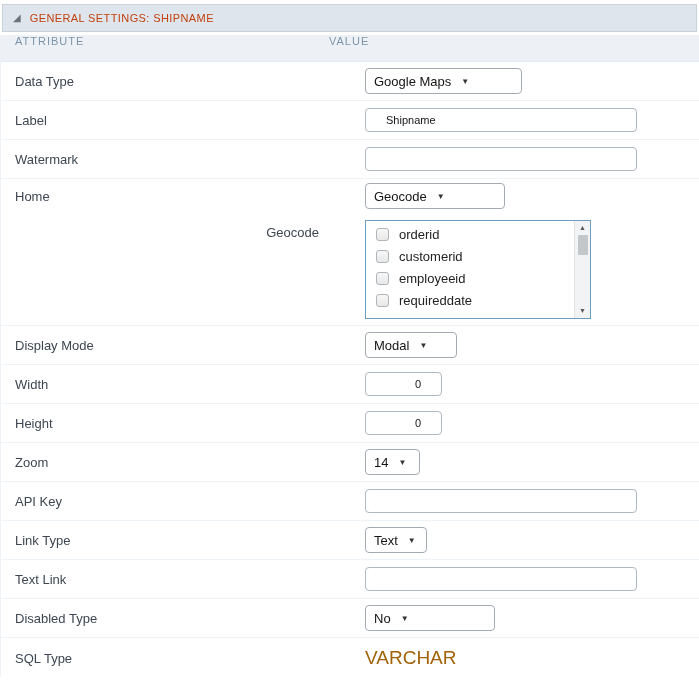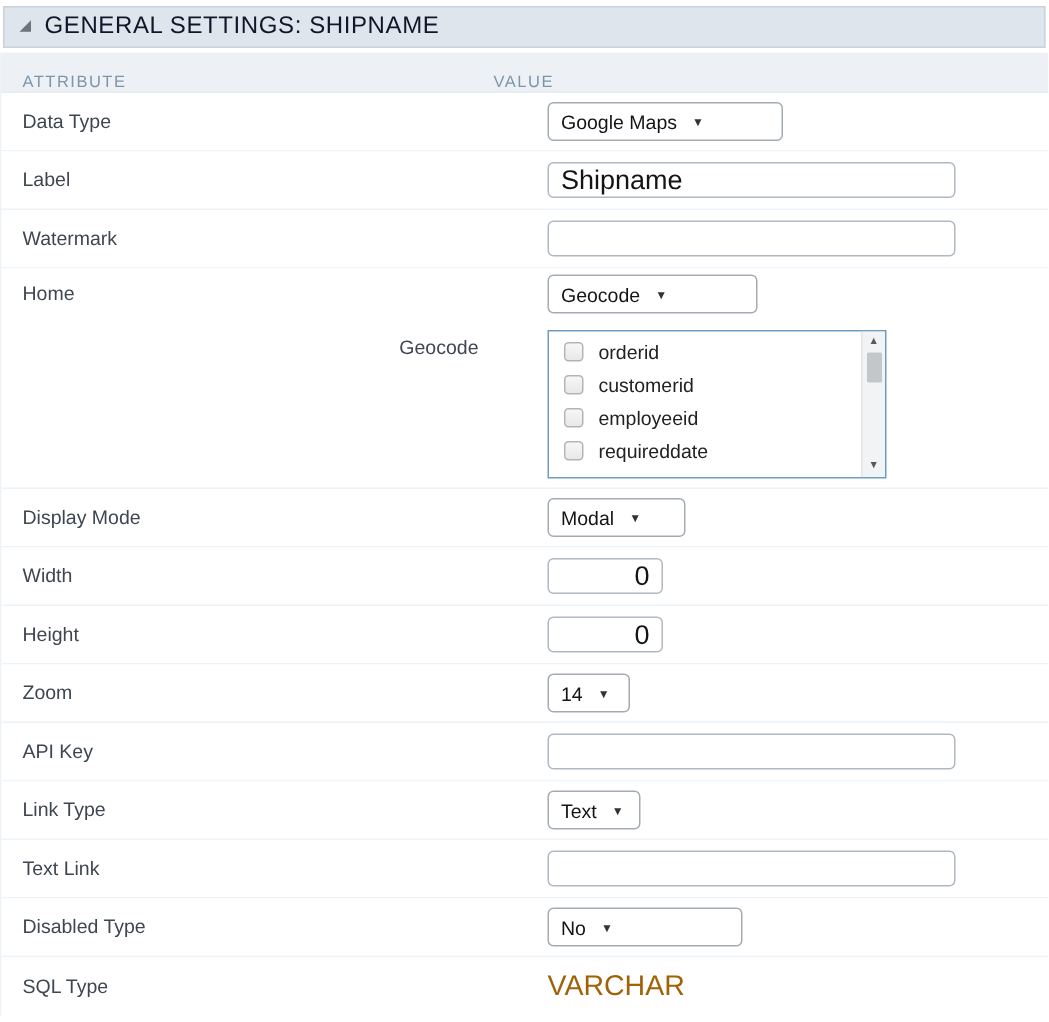--- a/index.html
+++ b/index.html
@@ -4,46 +4,46 @@
 <style>
   * { margin:0; padding:0; box-sizing:border-box; }
   html,body { width:699px; height:681px; background:#ffffff; overflow:hidden;
               font-family:"Liberation Sans", sans-serif; }
 
   
   .titlebar { margin:4px 2px 3px 2px; height:28px; background:#dfe5ec;
               border:1px solid #c9d1d9; display:flex; align-items:center;
               padding:0 10px; cursor:pointer; }
   .tri { font-size:10px; color:#6d747b; margin-right:9px; line-height:1; }
-  .title { font-size:16px; color:#0f172a; letter-spacing:.4px; }
+  .title { font-size:11px; color:#c2410c; letter-spacing:.4px; }
 
   
   .tbl { width:699px; border-left:1px solid #eef2f6; }
-  .thead { display:flex; height:27px; background:#edf1f6; align-items:flex-end;
+  .thead { display:flex; height:27px; background:#edf1f6; align-items:flex-start;
            border-bottom:1px solid #e4ebf2; }
   .th { font-size:11px; color:#7e95a9; letter-spacing:1px; }
   .th.attr { width:328px; padding-left:14px; }
   .row { display:flex; min-height:39px; border-bottom:1px solid #eef3f8;
          align-items:center; background:#fff;gap:36px; }
   .cell-attr { width:328px; padding-left:14px; }
   .cell-val { flex:1; display:flex; align-items:center; }
   .lbl { font-size:13px; color:#3e4651; }
 
   .row-home { min-height:34px; border-bottom:none; }
   .row-geocode { min-height:113px; align-items:flex-start; }
   .row-geocode .cell-attr { text-align:right; padding:10px 10px 0 0; }
   .row-geocode .cell-val { padding-top:7px; }
 
   
   .sel { height:26px; background:#fff; border:1px solid #a5abb2; border-radius:4px;
          display:flex; align-items:center; justify-content:flex-start;
          padding:0 8px; font-size:13px; color:#141414; cursor:default; }
   .sel .arr { font-size:8px; color:#333; margin-left:10px; }
-  .txt { height:24px; border:1px solid #b0b8c2; border-radius:4px; padding:0 8px;
-         font-size:18px; color:#141414; font-family:"Liberation Sans",sans-serif; }
+  .txt { height:24px; border:1px solid #b0b8c2; border-radius:4px; padding:0 20px;
+         font-size:11px; color:#141414; font-family:"Liberation Sans",sans-serif; }
   .num { text-align:right; }
   .w157{width:157px} .w272{width:272px} .w140{width:140px} .w92{width:92px}
   .w77{width:77px} .w55{width:55px} .w62{width:62px} .w130{width:130px}
 
   .static-val { font-size:19px; color:#a16207; }
 
   
   .listbox { width:226px; height:99px; border:1px solid #6f9dc0; background:#fff;
              position:relative; overflow:hidden; }
   .list-items { position:absolute; left:0; top:2px; right:9px; }

